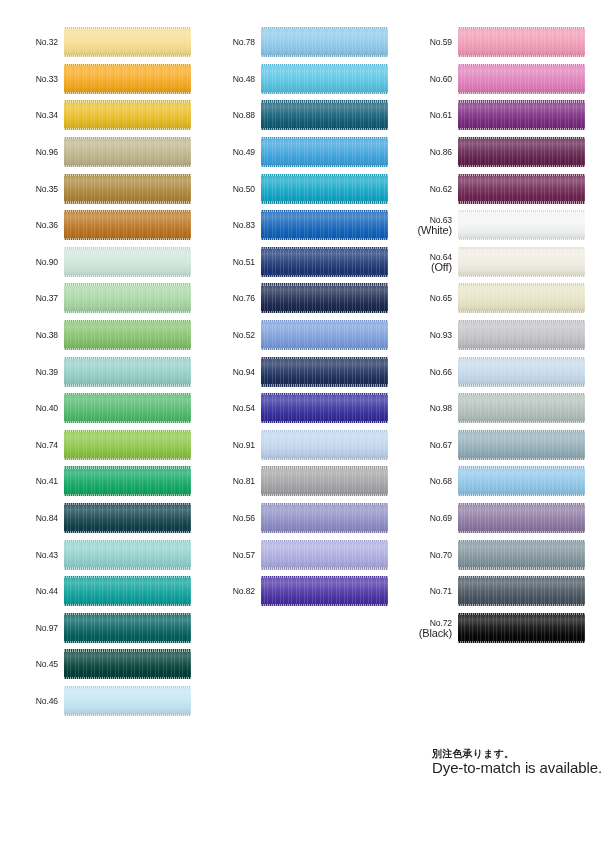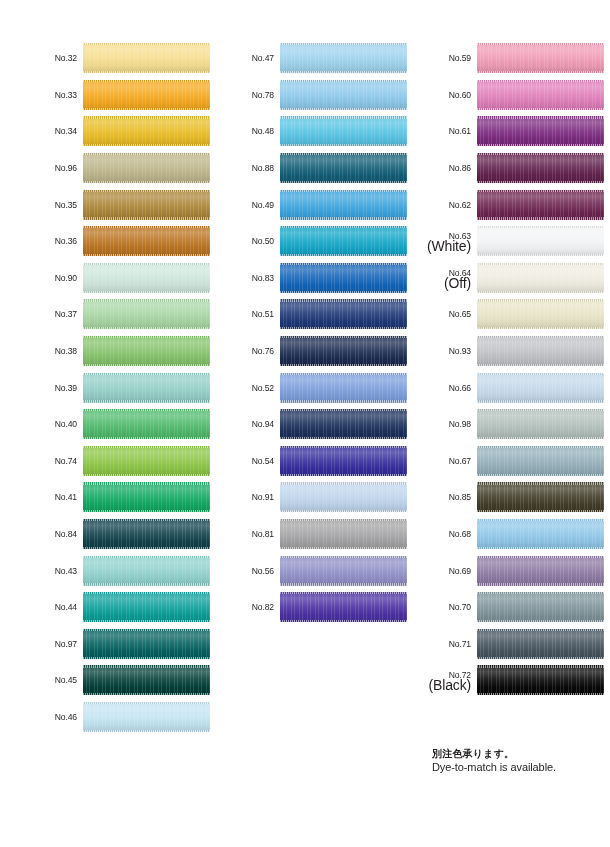--- a/index.html
+++ b/index.html
@@ -49,21 +49,21 @@
     text-align: right;
     font-size: 8.6px;
     line-height: 10.2px;
     letter-spacing: -0.15px;
     color: #231f20;
     white-space: pre-line;
     font-family: "Liberation Sans", "DejaVu Sans", sans-serif;
   }
   .label .sub {
     display: block;
-    font-size: 14px;
+    font-size: 11px;
     line-height: 10.2px;
   }
   .swatch {
     position: relative;
     width: 127px;
     height: 30px;
     overflow: hidden;
   }
   
   .swatch .sheen {
@@ -114,32 +114,32 @@
     width: 170px;
   }
   .footer .jp {
     font-size: 10px;
     line-height: 14px;
     font-weight: bold;
     color: #231f20;
     letter-spacing: 0.2px;
   }
   .footer .en {
-    font-size: 11px;
+    font-size: 15px;
     line-height: 13px;
     color: #231f20;
     letter-spacing: -0.1px;
   }
 </style>
 </head>
 <body>
 
 <div class="page">
 
-  <div class="columns" style="top: 40px; justify-content: flex-end;">
+  <div class="columns" style="top: 24px;">
 
     <div class="column col-1">
         <div class="swatch-row">
           <div class="label"><span>No.32</span></div>
           <div class="swatch" style="background: rgb(246, 221, 142);">
             <div class="weave"></div>
             <div class="sheen"></div>
             <div class="edge-top"></div>
             <div class="edge-bottom"></div>
           </div>
@@ -302,29 +302,20 @@
           <div class="swatch" style="background: rgb(195, 228, 242);">
             <div class="weave"></div>
             <div class="sheen"></div>
             <div class="edge-top"></div>
             <div class="edge-bottom"></div>
           </div>
         </div>
       </div>
     <div class="column col-2">
         <div class="swatch-row">
-          <div class="label"><span>No.47</span></div>
-          <div class="swatch" style="background: rgb(158, 210, 237);">
-            <div class="weave"></div>
-            <div class="sheen"></div>
-            <div class="edge-top"></div>
-            <div class="edge-bottom"></div>
-          </div>
-        </div>
-        <div class="swatch-row">
           <div class="label"><span>No.78</span></div>
           <div class="swatch" style="background: rgb(140, 200, 234);">
             <div class="weave"></div>
             <div class="sheen"></div>
             <div class="edge-top"></div>
             <div class="edge-bottom"></div>
           </div>
         </div>
         <div class="swatch-row">
           <div class="label"><span>No.48</span></div>
@@ -437,20 +428,29 @@
         <div class="swatch-row">
           <div class="label"><span>No.56</span></div>
           <div class="swatch" style="background: rgb(142, 142, 198);">
             <div class="weave"></div>
             <div class="sheen"></div>
             <div class="edge-top"></div>
             <div class="edge-bottom"></div>
           </div>
         </div>
         <div class="swatch-row">
+          <div class="label"><span>No.57</span></div>
+          <div class="swatch" style="background: rgb(170, 171, 221);">
+            <div class="weave"></div>
+            <div class="sheen"></div>
+            <div class="edge-top"></div>
+            <div class="edge-bottom"></div>
+          </div>
+        </div>
+        <div class="swatch-row">
           <div class="label"><span>No.82</span></div>
           <div class="swatch" style="background: rgb(74, 48, 162);">
             <div class="weave"></div>
             <div class="sheen"></div>
             <div class="edge-top"></div>
             <div class="edge-bottom"></div>
           </div>
         </div>
       </div>
     <div class="column col-3">
@@ -549,29 +549,20 @@
           <div class="swatch" style="background: rgb(178, 191, 187);">
             <div class="weave"></div>
             <div class="sheen"></div>
             <div class="edge-top"></div>
             <div class="edge-bottom"></div>
           </div>
         </div>
         <div class="swatch-row">
           <div class="label"><span>No.67</span></div>
           <div class="swatch" style="background: rgb(146, 174, 184);">
-            <div class="weave"></div>
-            <div class="sheen"></div>
-            <div class="edge-top"></div>
-            <div class="edge-bottom"></div>
-          </div>
-        </div>
-        <div class="swatch-row">
-          <div class="label"><span>No.85</span></div>
-          <div class="swatch" style="background: rgb(64, 60, 40);">
             <div class="weave"></div>
             <div class="sheen"></div>
             <div class="edge-top"></div>
             <div class="edge-bottom"></div>
           </div>
         </div>
         <div class="swatch-row">
           <div class="label"><span>No.68</span></div>
           <div class="swatch" style="background: rgb(143, 198, 232);">
             <div class="weave"></div>

